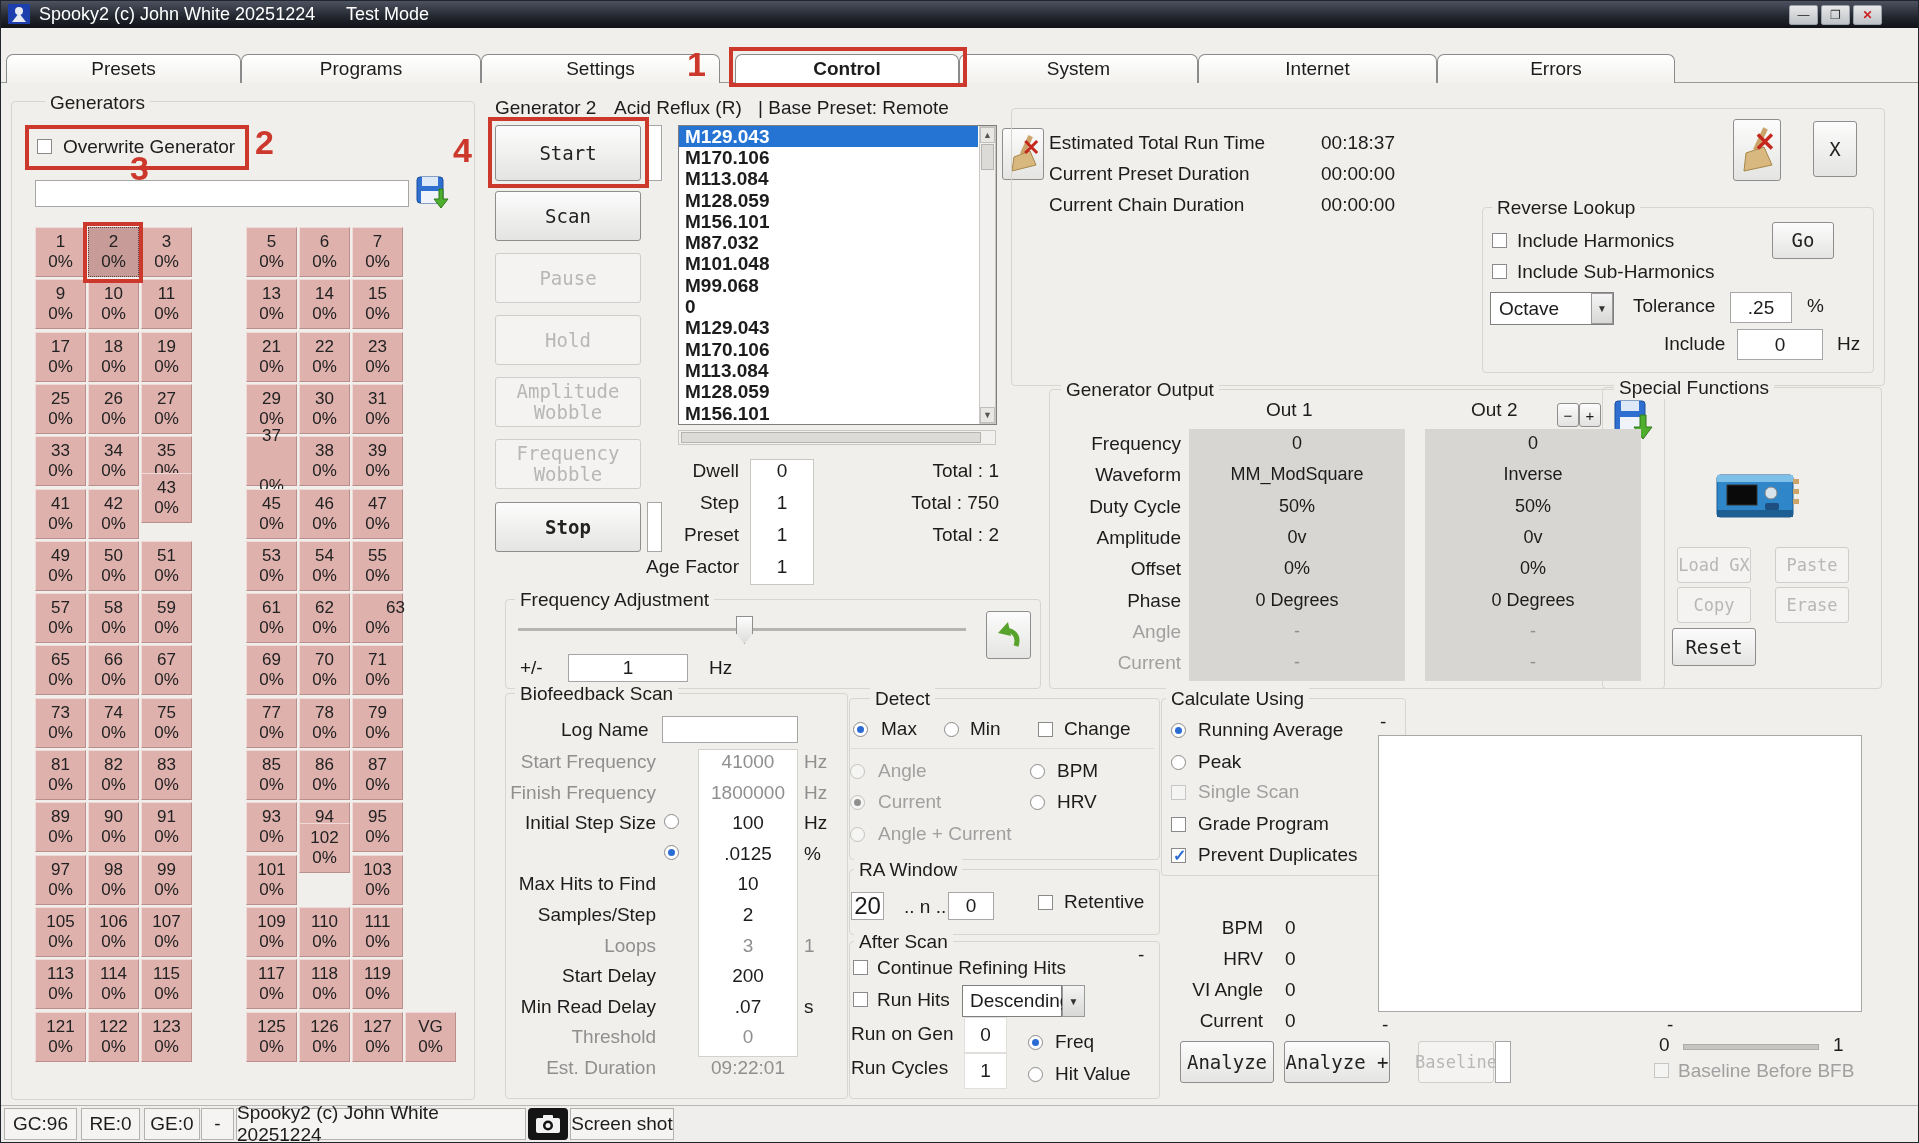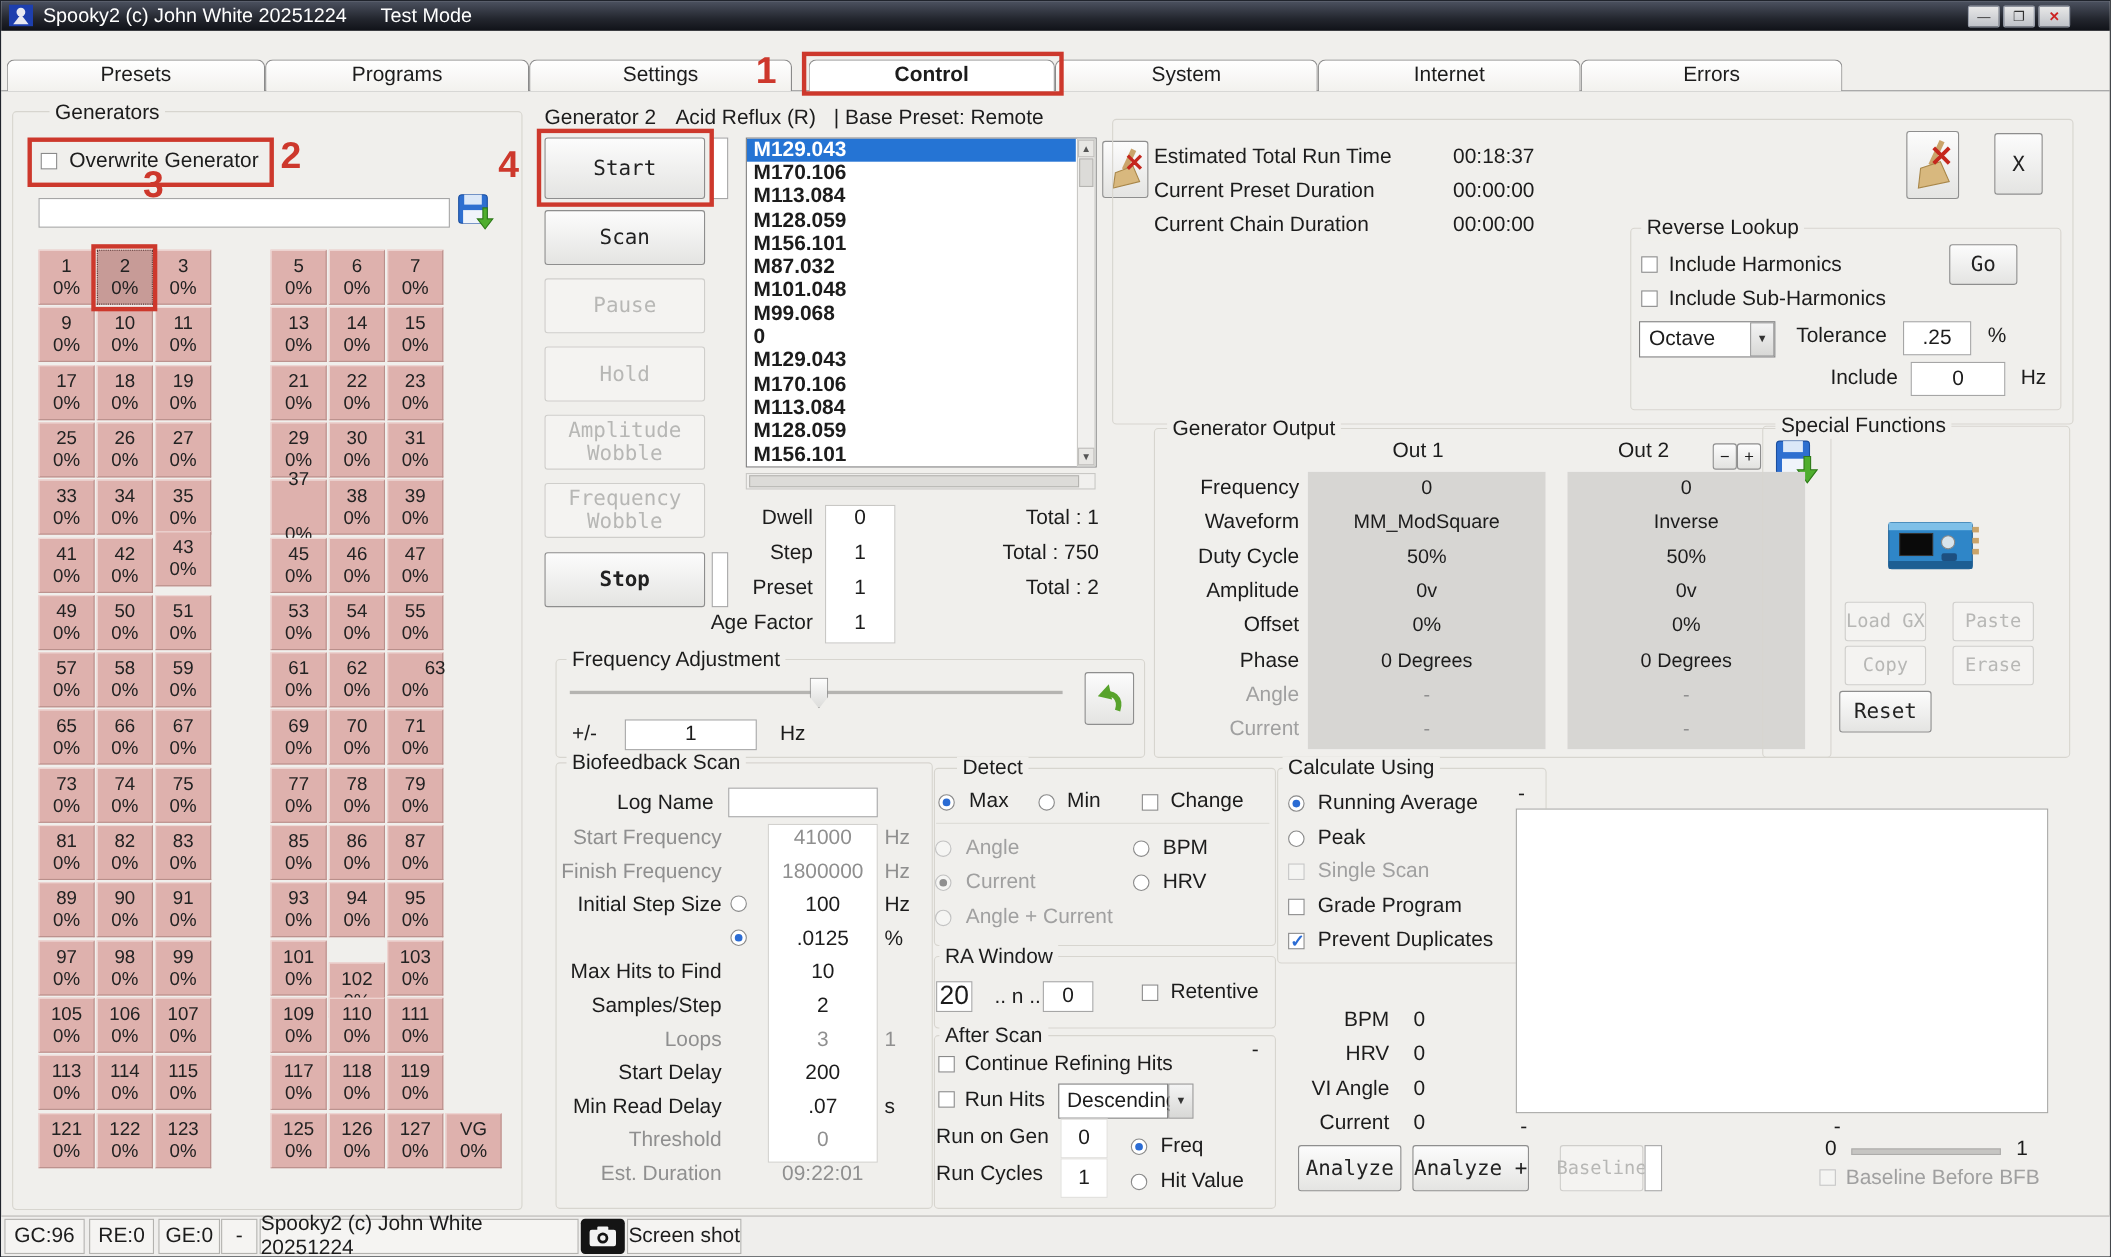--- a/index.html
+++ b/index.html
@@ -242,21 +242,21 @@
         <div style="position: static;">0%</div>
       </div>
       <div class="gcell" style="left: 0px; top: 262px;">
         <div style="position: static;">41</div>
         <div style="position: static;">0%</div>
       </div>
       <div class="gcell" style="left: 53px; top: 262px;">
         <div style="position: static;">42</div>
         <div style="position: static;">0%</div>
       </div>
-      <div class="gcell" style="left: 106px; top: 256px;">
+      <div class="gcell" style="left: 106px; top: 246px;">
         <div style="position: static;">43</div>
         <div style="position: static;">0%</div>
       </div>
       <div class="gcell" style="left: 211px; top: 262px;">
         <div style="position: static;">45</div>
         <div style="position: static;">0%</div>
       </div>
       <div class="gcell" style="left: 264px; top: 262px;">
         <div style="position: static;">46</div>
         <div style="position: static;">0%</div>
@@ -418,21 +418,21 @@
         <div style="position: static;">0%</div>
       </div>
       <div class="gcell" style="left: 106px; top: 628px;">
         <div style="position: static;">99</div>
         <div style="position: static;">0%</div>
       </div>
       <div class="gcell" style="left: 211px; top: 628px;">
         <div style="position: static;">101</div>
         <div style="position: static;">0%</div>
       </div>
-      <div class="gcell" style="left: 264px; top: 648px;">
+      <div class="gcell" style="left: 264px; top: 596px;">
         <div style="position: static;">102</div>
         <div style="position: static;">0%</div>
       </div>
       <div class="gcell" style="left: 317px; top: 628px;">
         <div style="position: static;">103</div>
         <div style="position: static;">0%</div>
       </div>
       <div class="gcell" style="left: 0px; top: 680px;">
         <div style="position: static;">105</div>
         <div style="position: static;">0%</div>

